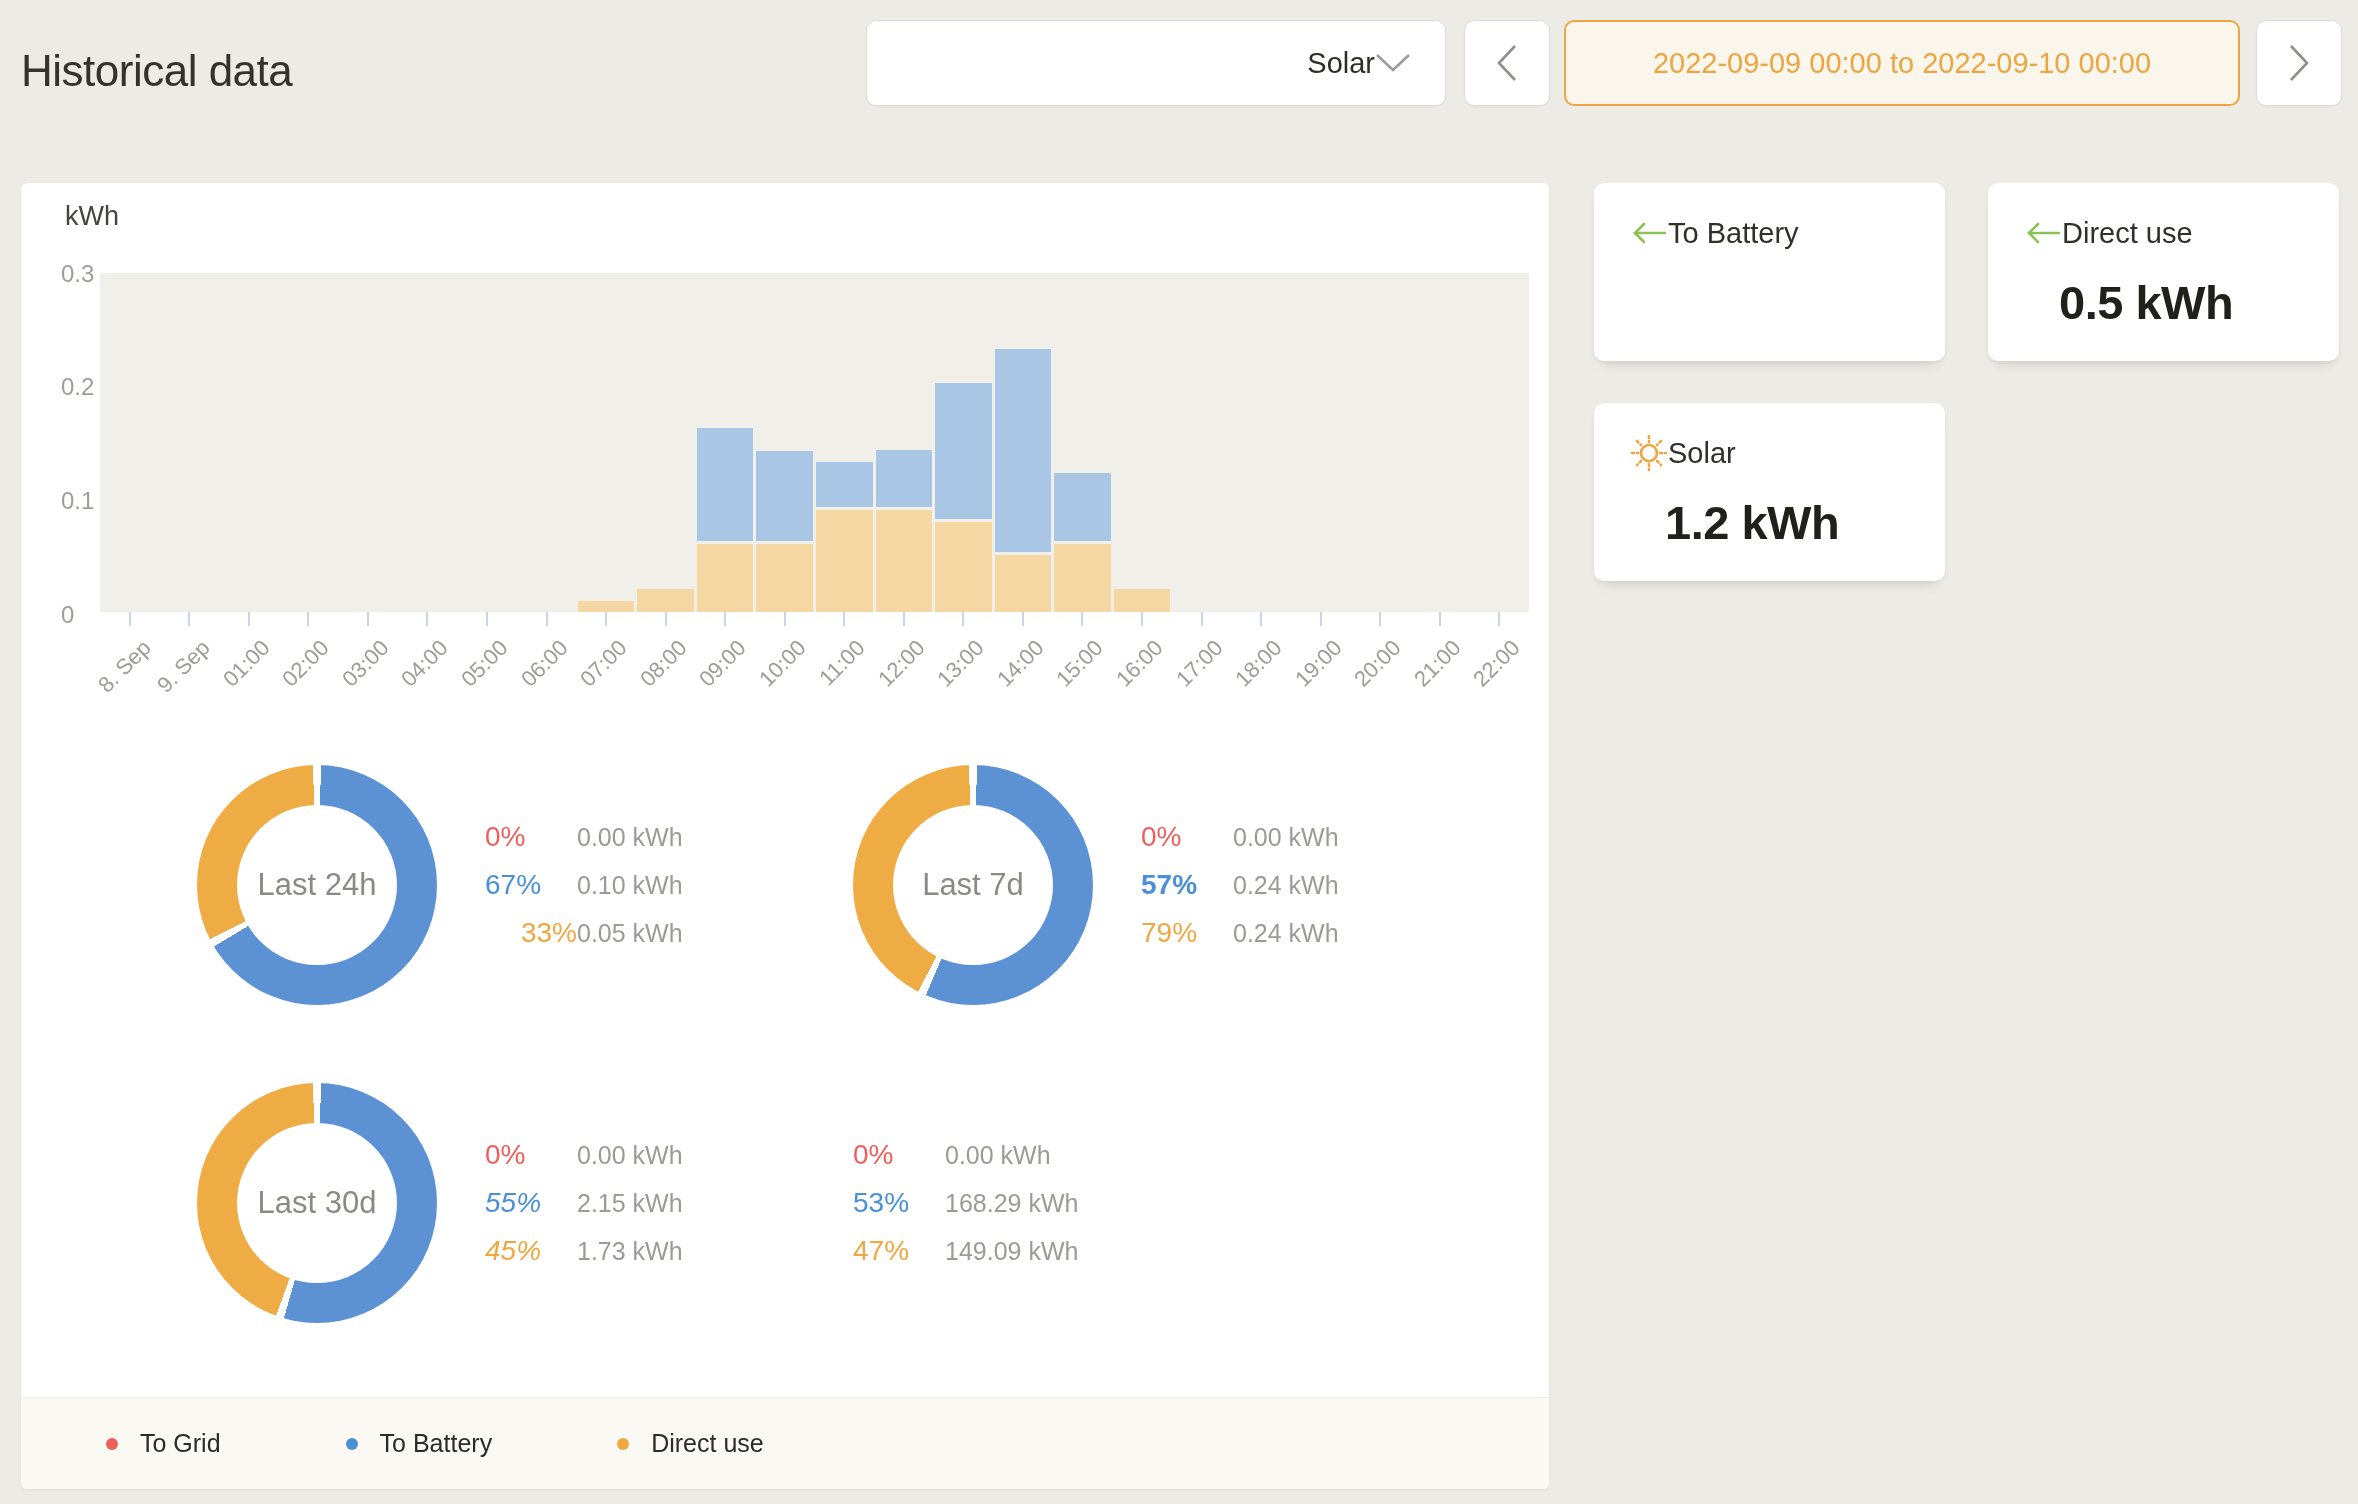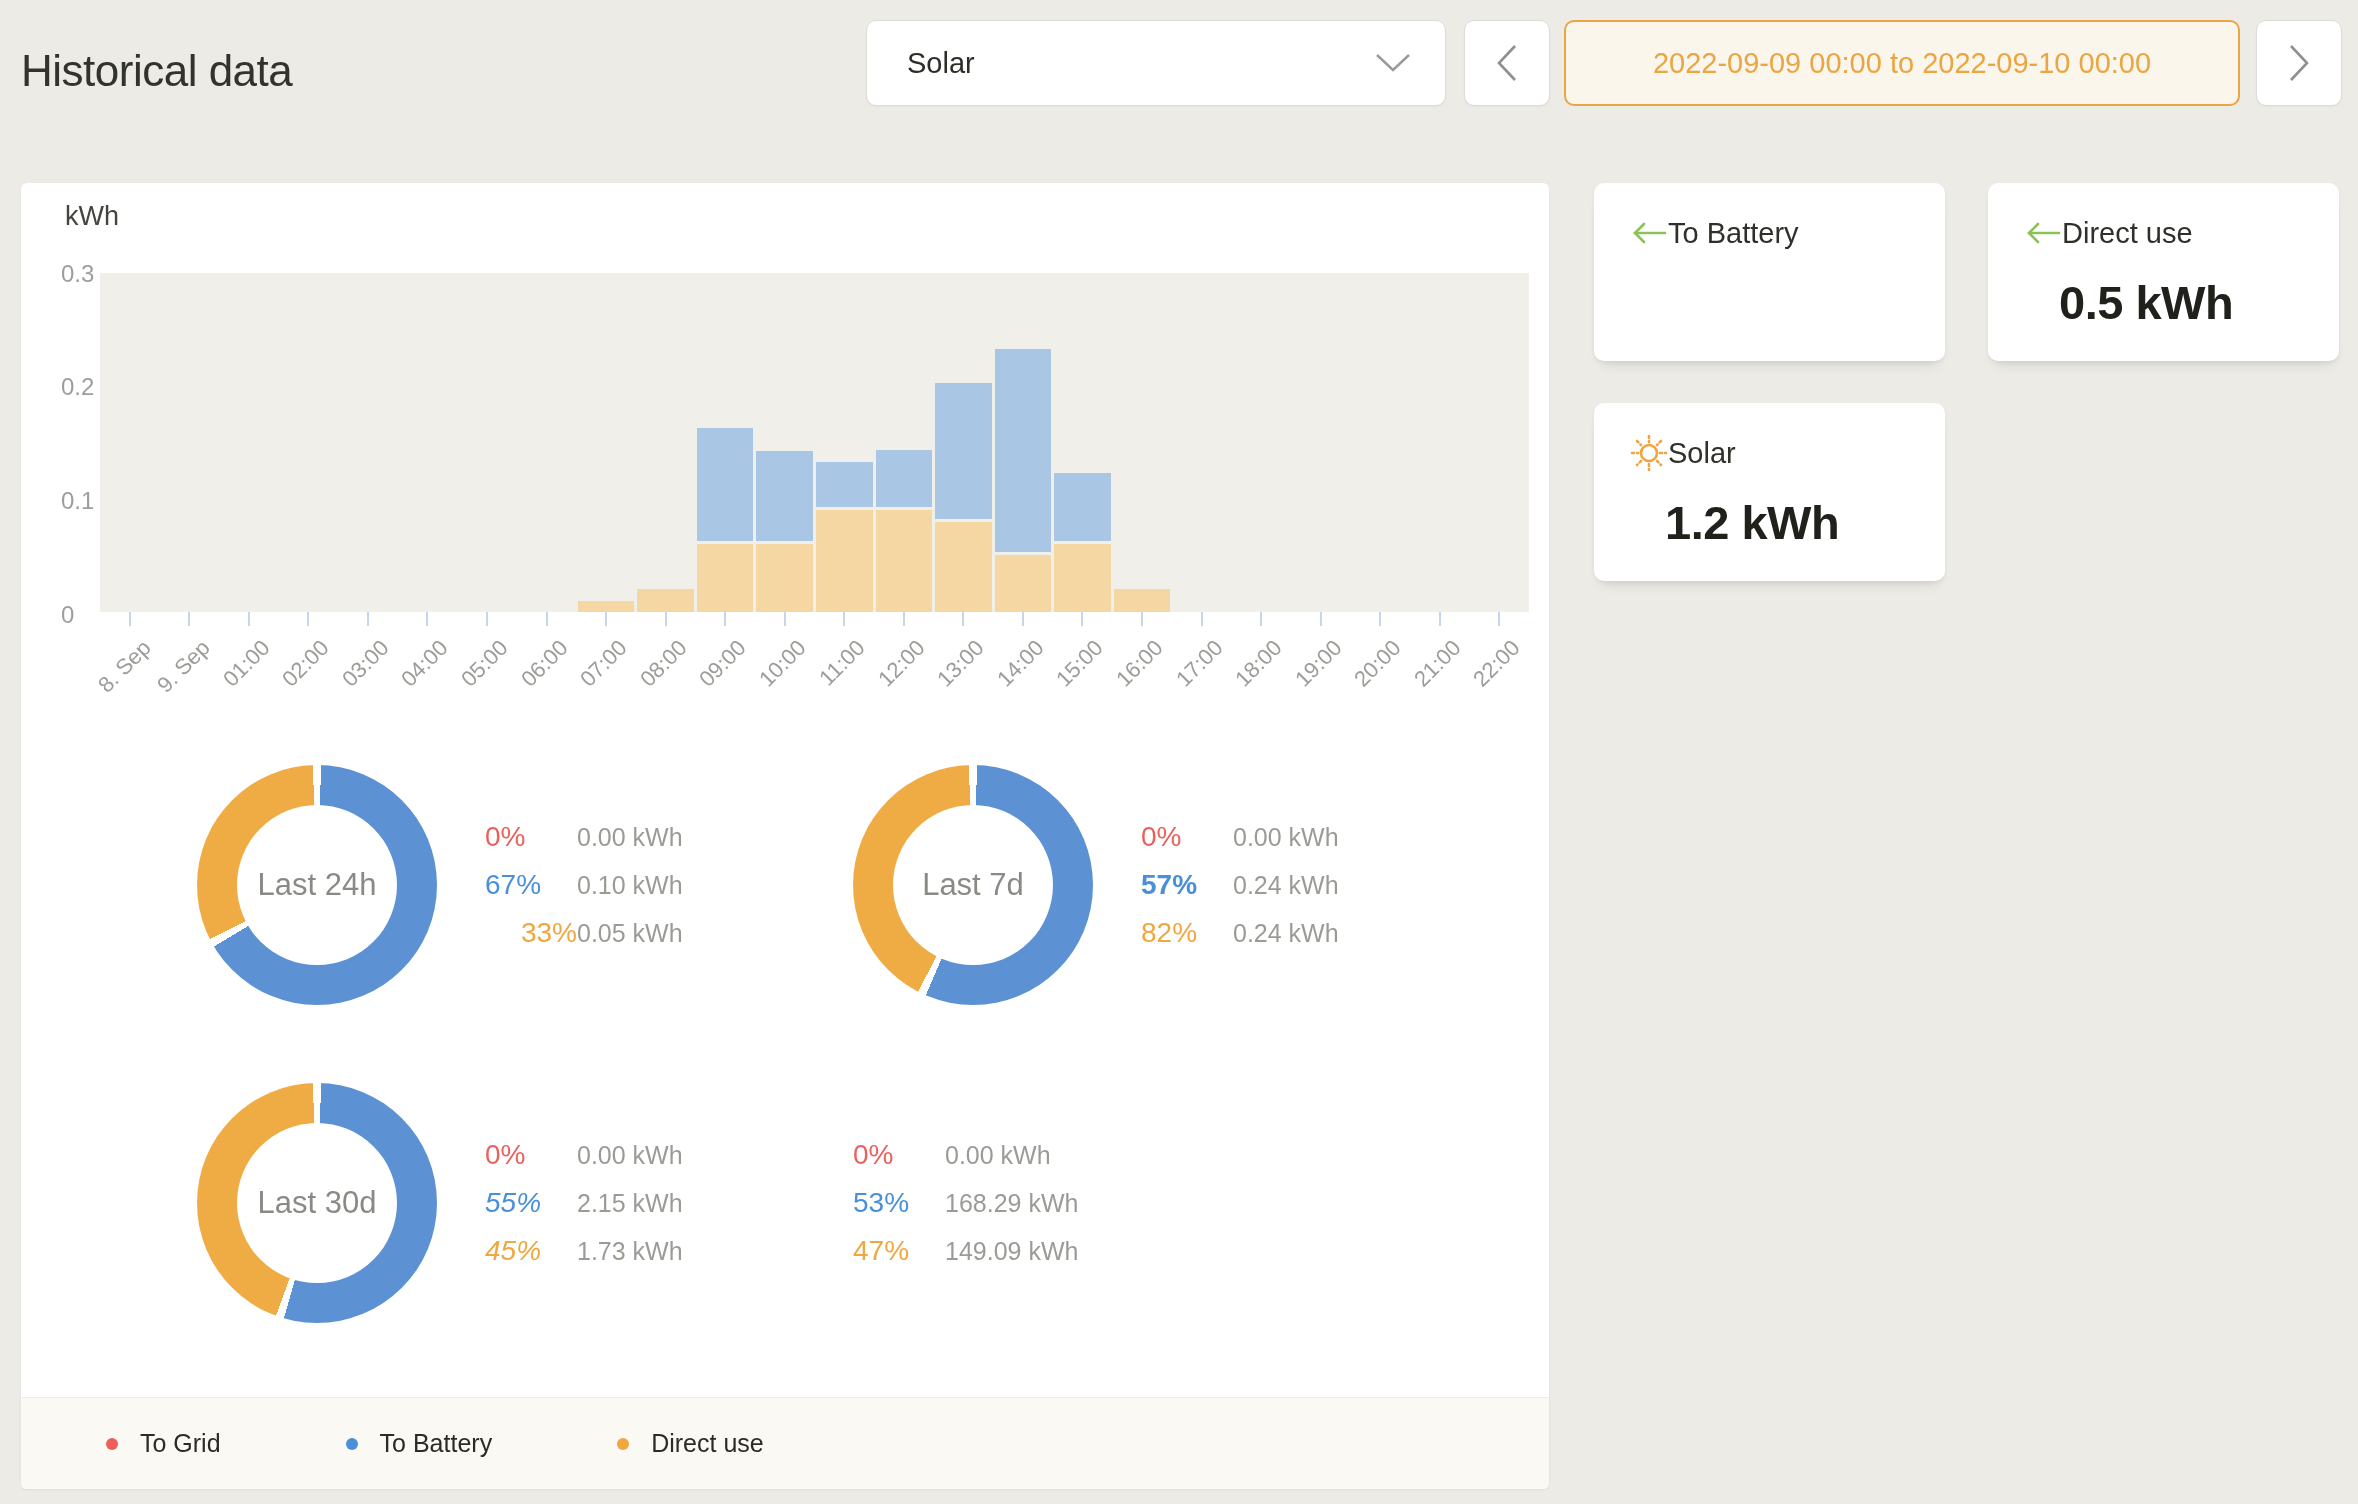--- a/index.html
+++ b/index.html
@@ -5,21 +5,21 @@
   * { margin:0; padding:0; box-sizing:border-box; }
   html,body { width:2358px; height:1504px; overflow:hidden; }
   body {
     background:#ECEBE6;
     font-family:"Liberation Sans", sans-serif;
     color:#32322D;
     position:relative;
   }
 
   
-  .header { position:absolute; left:0; top:0; width:2128px; height:125px; }
+  .header { position:absolute; left:0; top:0; width:2128px; height:125px;text-align:right; }
   .page-title {
     position:absolute; left:21px; top:46px;
     font-size:44px; font-weight:400; letter-spacing:-0.5px; color:#33332E;
   }
   .hdr-ctrl {
     position:absolute; top:20px; height:86px;
     background:#fff; border:1px solid #DDDDD7; border-radius:10px;
     display:flex; align-items:center;
     box-shadow:0 1px 2px rgba(0,0,0,0.04);
   }
@@ -284,21 +284,21 @@
       <div class="donut-stats">
         <div class="stat-row">
           <span class="stat-pct" style="color: rgb(237, 95, 91);">0%</span>
           <span class="stat-val">0.00 kWh</span>
           </div>
         <div class="stat-row">
           <span class="stat-pct" style="color: rgb(74, 144, 217); font-weight: bold;">57%</span>
           <span class="stat-val">0.24 kWh</span>
           </div>
         <div class="stat-row">
-          <span class="stat-pct" style="color: rgb(240, 167, 63);">82%</span>
+          <span class="stat-pct" style="color: rgb(240, 167, 63);">79%</span>
           <span class="stat-val">0.24 kWh</span>
           </div>
       </div>
     </div>
 
     <div class="donut-cell">
       <div class="donut-ring" style="background: conic-gradient(rgb(255, 255, 255) 0deg, rgb(255, 255, 255) 2deg, rgb(92, 146, 211) 2deg, rgb(92, 146, 211) 196deg, rgb(255, 255, 255) 196deg, rgb(255, 255, 255) 200deg, rgb(239, 172, 69) 200deg, rgb(239, 172, 69) 358deg, rgb(255, 255, 255) 358deg, rgb(255, 255, 255) 360deg);">
         <div class="donut-hole">
           <span class="donut-label">Last 30d</span>
         </div>

